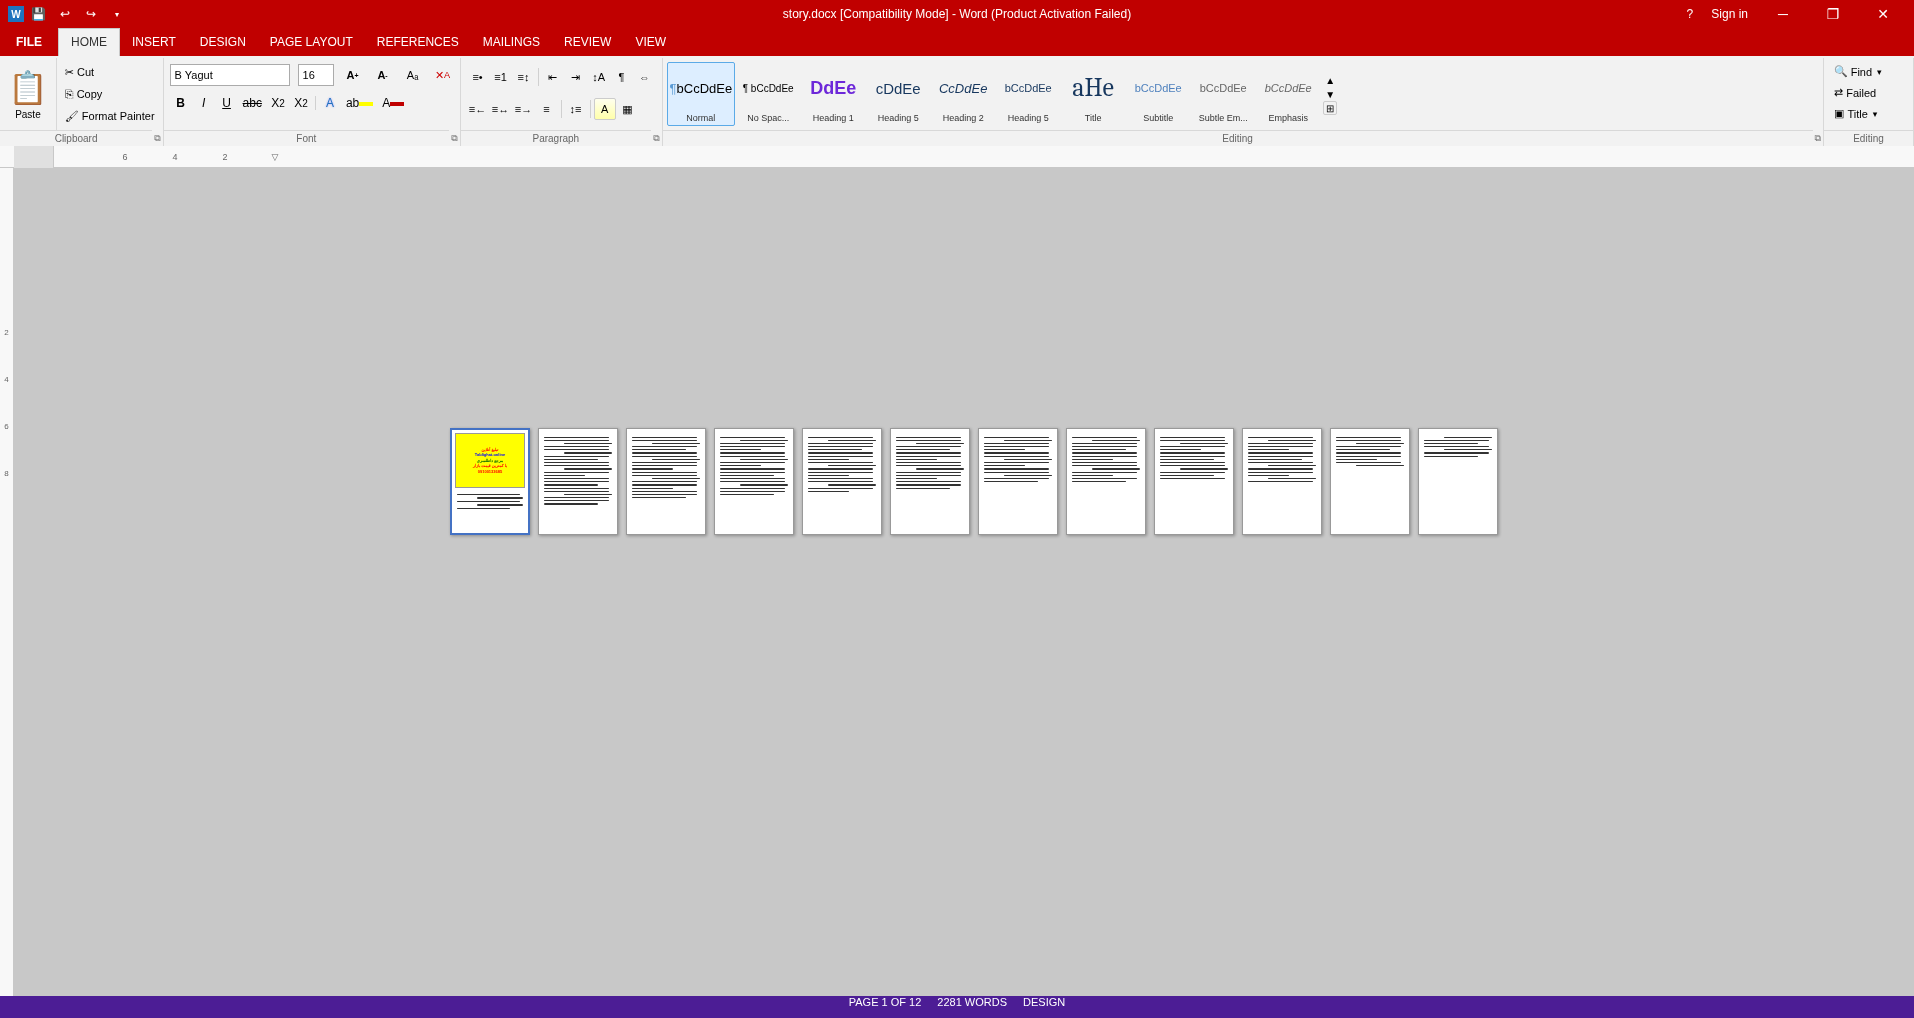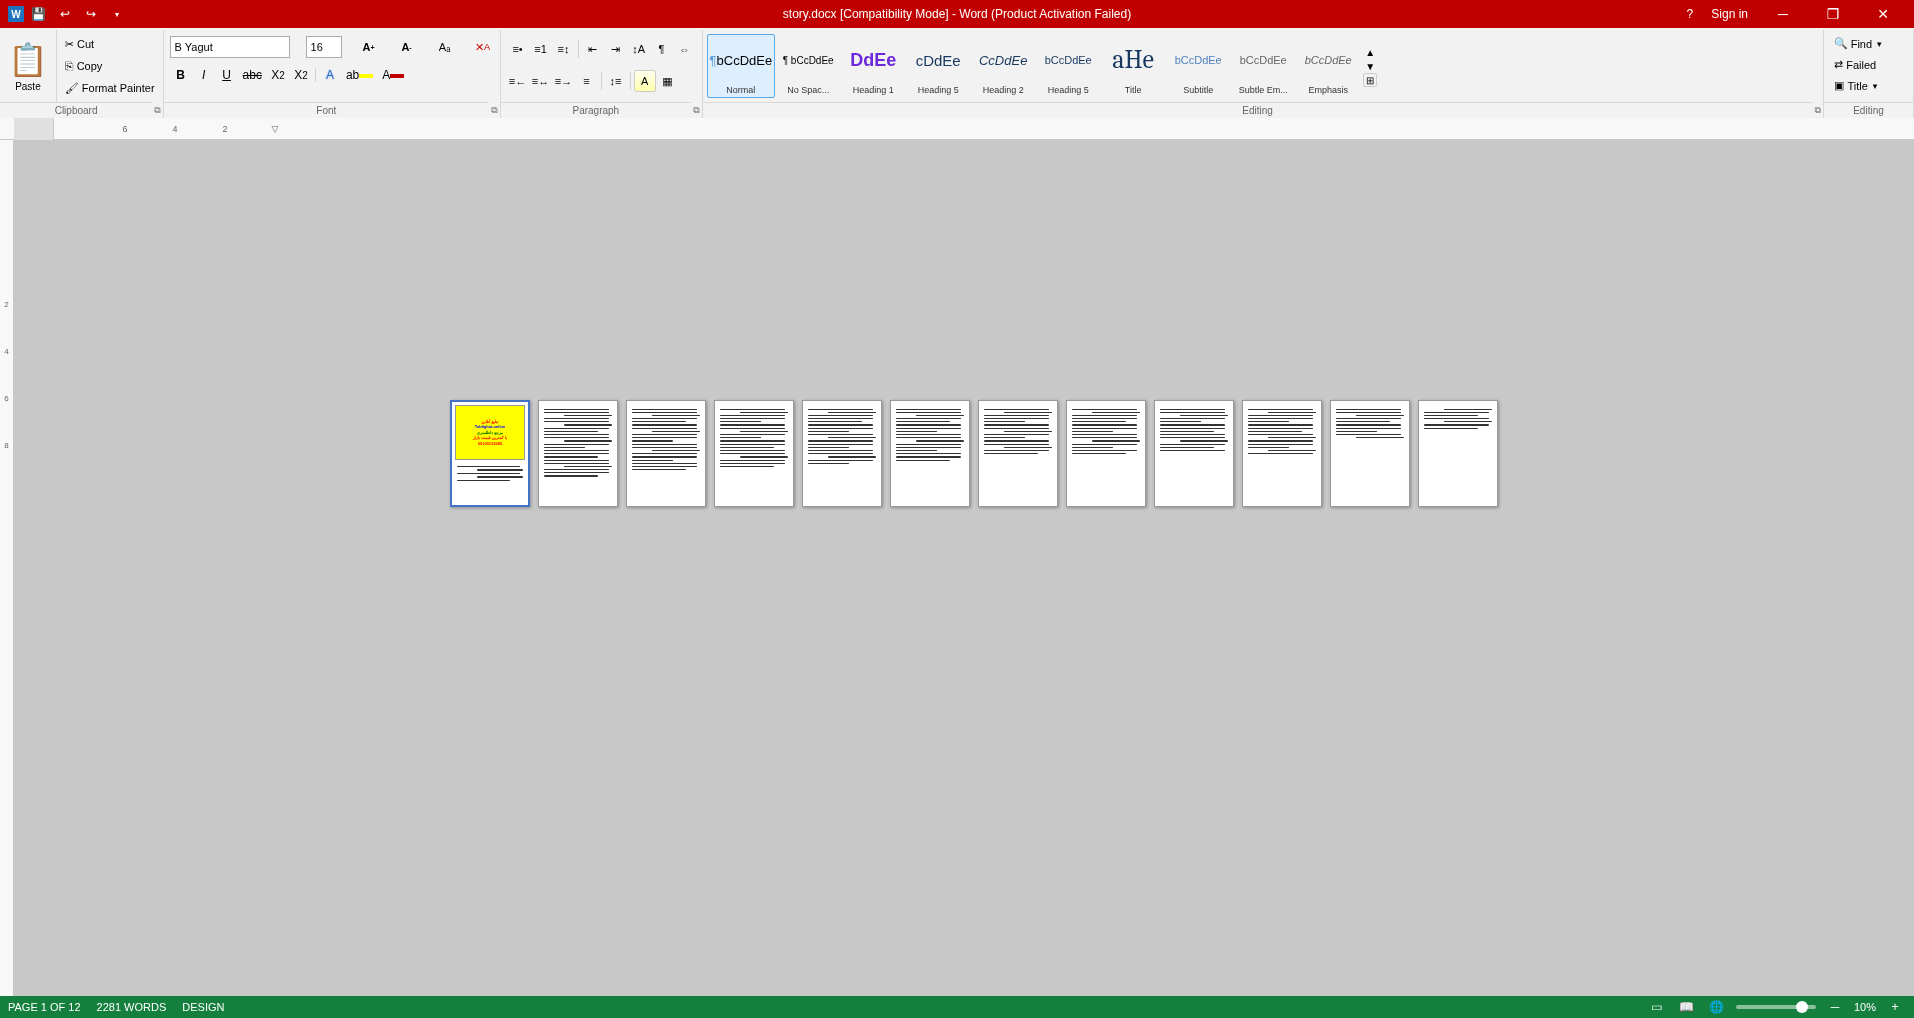--- a/index.html
+++ b/index.html
@@ -118,21 +118,21 @@
       cursor: pointer;
       font-size: 11px;
       border-radius: 2px;
       white-space: nowrap;
     }
 
     
     .font-group-row1 {
       display: flex;
       align-items: center;
-      gap: 16px;
+      gap: 8px;
       padding: 2px;
     }
     .font-name-box {
       width: 120px;
       height: 22px;
       border: 1px solid #ababab;
       padding: 1px 4px;
       font-size: 11px;
       background: white;
     }
@@ -329,29 +329,30 @@
       flex-direction: column;
       align-items: center;
       padding-top: 160px;
       font-size: 8px;
       color: #666;
       gap: 38px;
     }
 
     
     #status-bar {
-      background: #15803d;
+      background: #4c1d95;
       color: white;
       height: 22px;
       display: flex;
       align-items: center;
       padding: 0 8px;
       font-size: 11px;
       gap: 20px;
       justify-content: space-between;
+      flex-direction: column;
     }
     #status-bar .status-left {
       display: flex; gap: 16px; align-items: center;
     }
     #status-bar .status-right {
       display: flex; gap: 8px; align-items: center;
     }
     .view-btn {
       width: 22px; height: 18px;
       display: flex; align-items: center; justify-content: center;
@@ -451,20 +452,31 @@
     </div>
     <div class="title-icons" style="z-index:2; margin-left:auto;">
       <span style="color:white;font-size:12px;cursor:pointer;padding:0 6px;">?</span>
       <span class="sign-in-btn">Sign in</span>
       <div class="win-btn">─</div>
       <div class="win-btn">❐</div>
       <div class="win-btn close-btn">✕</div>
     </div>
   </div>
 
+  <div id="ribbon-tabs">
+    <div class="ribbon-tab file-tab">FILE</div>
+    <div class="ribbon-tab active">HOME</div>
+    <div class="ribbon-tab">INSERT</div>
+    <div class="ribbon-tab">DESIGN</div>
+    <div class="ribbon-tab">PAGE LAYOUT</div>
+    <div class="ribbon-tab">REFERENCES</div>
+    <div class="ribbon-tab">MAILINGS</div>
+    <div class="ribbon-tab">REVIEW</div>
+    <div class="ribbon-tab">VIEW</div>
+  </div>
 
   <div id="ribbon-content">
 
     <div class="ribbon-group" style="flex-direction:column; padding:0;">
       <div style="display:flex; flex:1;">
         <div class="paste-btn">
           <div style="font-size:32px; color:#1e73be;">📋</div>
           <div style="font-size:10px;">Paste</div>
         </div>
         <div class="clipboard-right">

